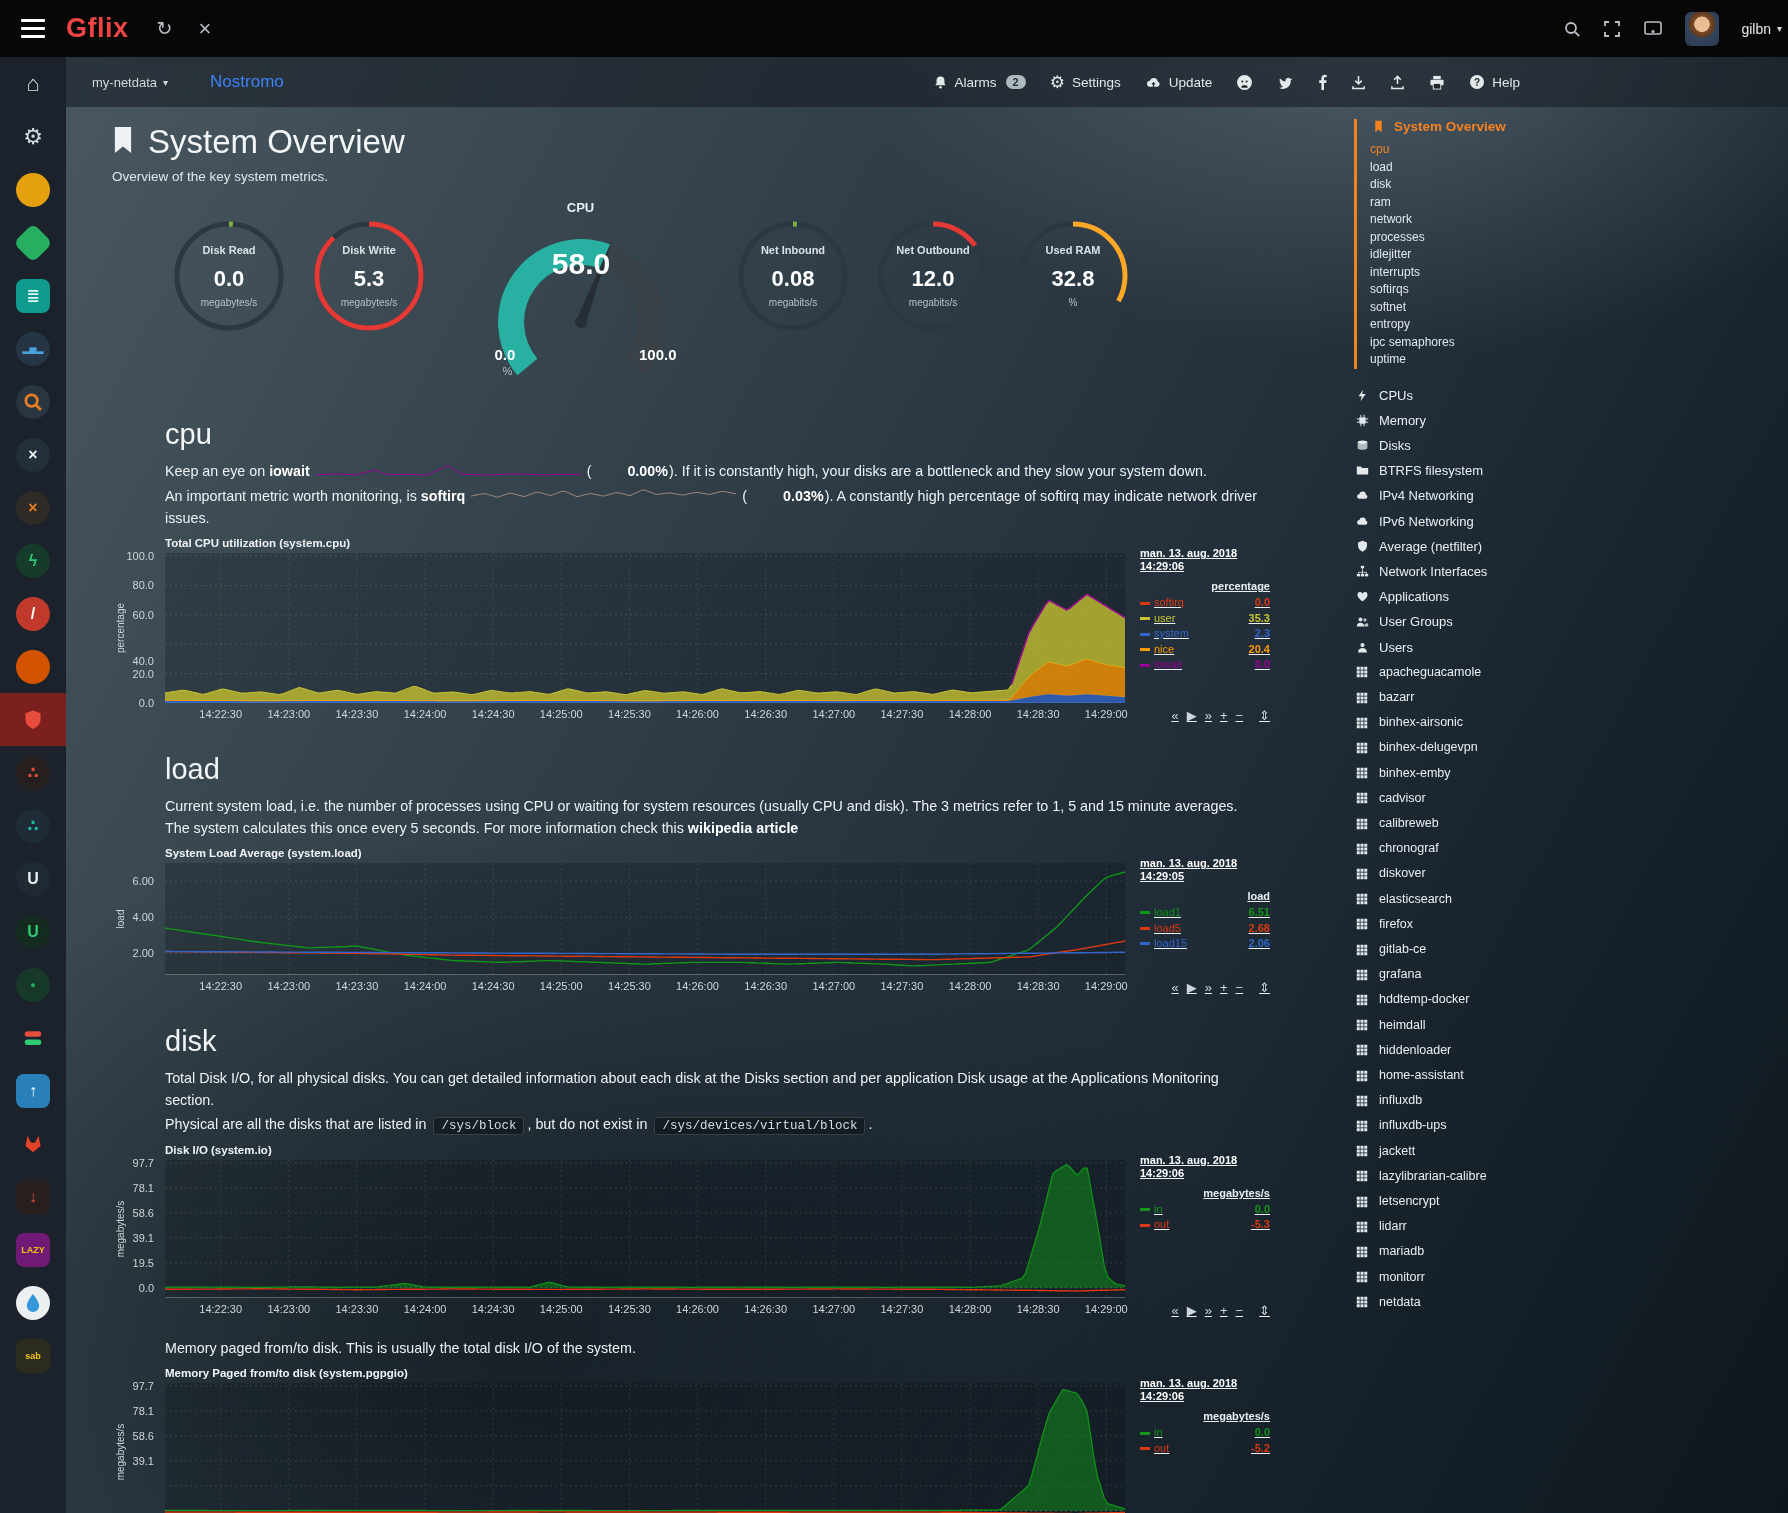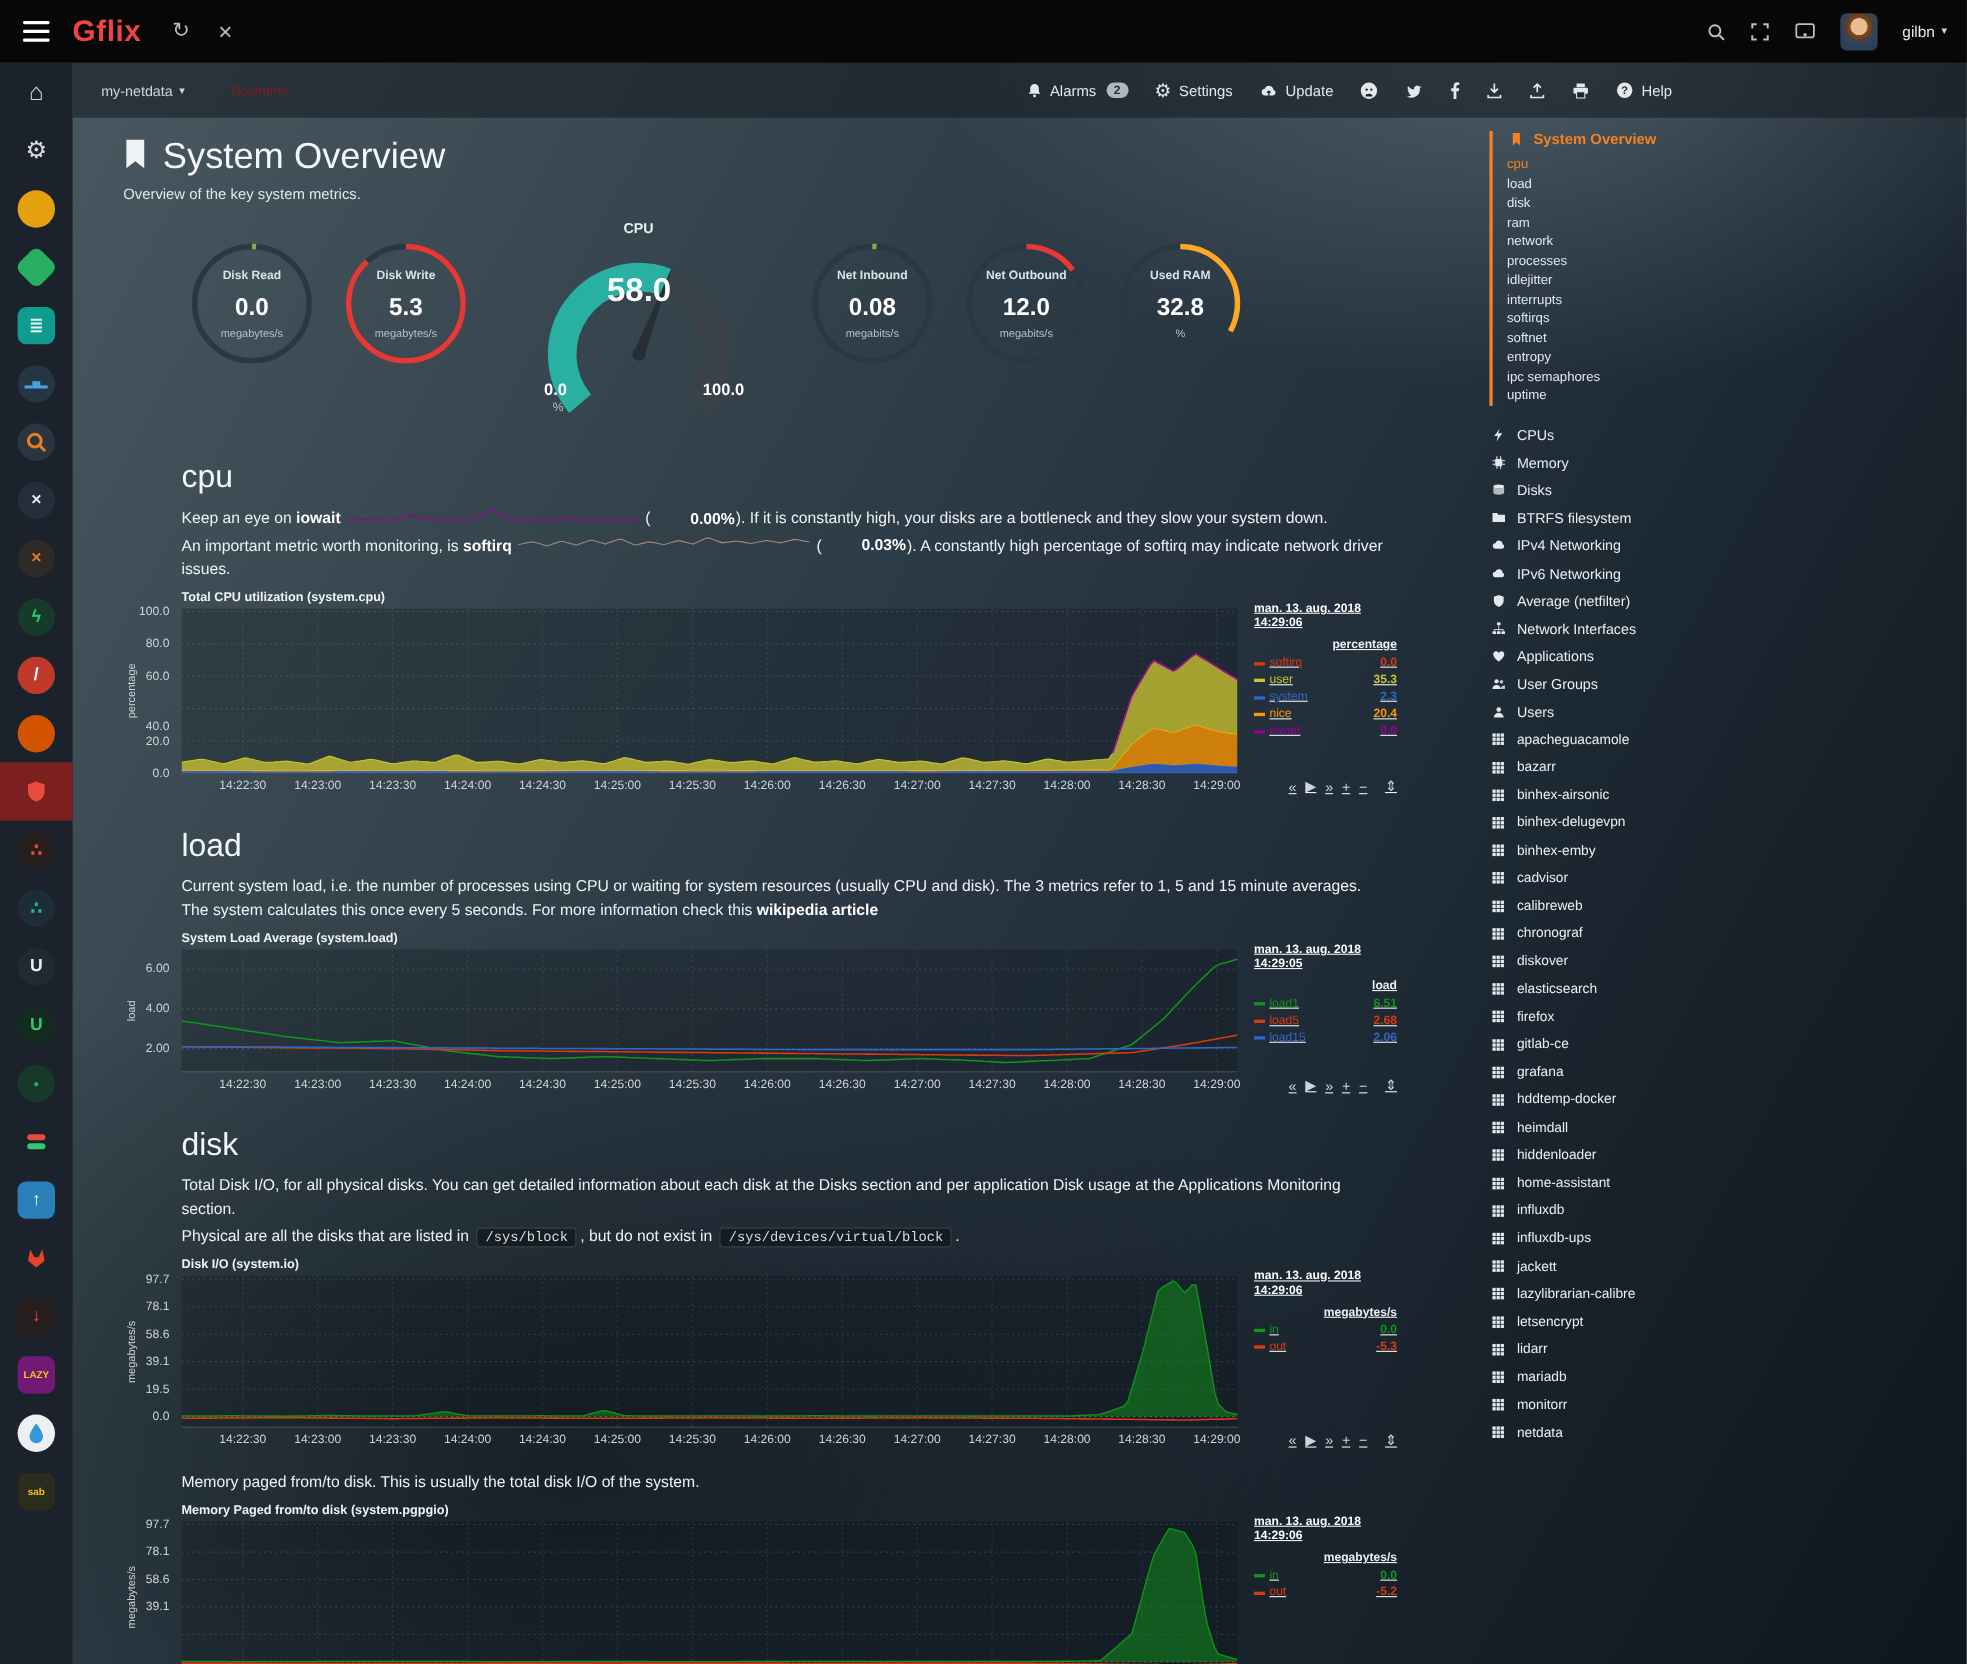--- a/index.html
+++ b/index.html
@@ -13,40 +13,40 @@
     color:#edf1f3;
   }
   
   #topbar{position:absolute;left:0;top:0;width:100%;height:57px;background:#070708;display:flex;align-items:center;z-index:30;}
   .hamburger{width:66px;height:57px;display:flex;flex-direction:column;justify-content:center;align-items:center;gap:5px;cursor:pointer;}
   .hamburger span{display:block;width:24px;height:3px;background:#fff;border-radius:1px;}
   .brand{font-size:27px;font-weight:700;color:#ef4444;letter-spacing:.5px;margin-right:28px;}
   .tb-ic{color:#b9bfc6;display:inline-flex;align-items:center;justify-content:center;cursor:pointer;}
   .tb-glyph{font-size:19px;}
   #topbar .tb-left-ics{display:flex;gap:26px;align-items:center;}
-  .tb-right{margin-left:auto;display:flex;align-items:center;gap:22px;padding-right:18px;}
+  .tb-right{margin-left:auto;display:flex;align-items:center;gap:22px;padding-right:6px;}
   .avatar{width:34px;height:34px;border-radius:6px;cursor:pointer;
     background:radial-gradient(circle at 50% 36%, #e9bd8f 27%, #7b4a28 29%, #5d3a20 46%, #33455e 50%, #2a3a50 100%);}
   .tb-user{color:#e7eaee;font-size:14px;display:flex;align-items:center;gap:6px;cursor:pointer;}
   .caret{font-size:10px;color:#cfd5da;}
   
   #leftbar{position:absolute;left:0;top:57px;bottom:0;width:66px;background:#1b222c;z-index:20;}
   .app-slot{height:53px;display:flex;align-items:center;justify-content:center;cursor:pointer;}
   .app-glyph{font-size:22px;line-height:1;}
   .app-badge{width:34px;height:34px;display:flex;align-items:center;justify-content:center;border-radius:50%;font-weight:bold;}
   .app-badge.rsq{border-radius:8px;}
   .app-badge.diamond{border-radius:7px;transform:rotate(45deg);width:28px;height:28px;}
   .app-g{font-size:16px;}
   .app-s{font-size:9px;letter-spacing:0;}
   
   #main{position:absolute;left:66px;top:57px;right:0;bottom:0;}
   #netbar{position:absolute;left:0;top:0;right:0;height:50px;background:rgba(22,28,34,0.58);
     display:flex;align-items:center;padding:0 268px 0 26px;box-sizing:border-box;z-index:10;}
   .nb-server{font-size:13px;color:#cfd8dc;display:flex;align-items:center;gap:6px;cursor:pointer;}
-  .nb-host{font-size:12px;color:#7f1d1d;margin-left:42px;}
+  .nb-host{font-size:17px;color:#3b82f6;margin-left:42px;}
   .nb-right{margin-left:auto;display:flex;align-items:center;gap:24px;}
   .nb-item{display:flex;align-items:center;gap:7px;font-size:13.5px;color:#e3e8eb;cursor:pointer;position:relative;}
   .nb-item svg{display:block;}
   .badge{background:#aeb9bf;color:#22303a;font-size:11px;font-weight:bold;border-radius:9px;padding:1px 7px;margin-left:2px;}
   .gear-glyph{font-size:17px;line-height:1;color:#e3e8eb;}
   
   #content{position:absolute;left:0;top:50px;width:1290px;bottom:0;padding-left:44px;box-sizing:border-box;overflow:hidden;}
   .h1row{display:flex;align-items:center;gap:12px;margin-top:16px;}
   .h1row h1{font-size:33px;font-weight:400;color:#f3f6f7;margin:0;}
   .subtitle{font-size:13.5px;color:#e2e8eb;margin:8px 0 0 2px;}

